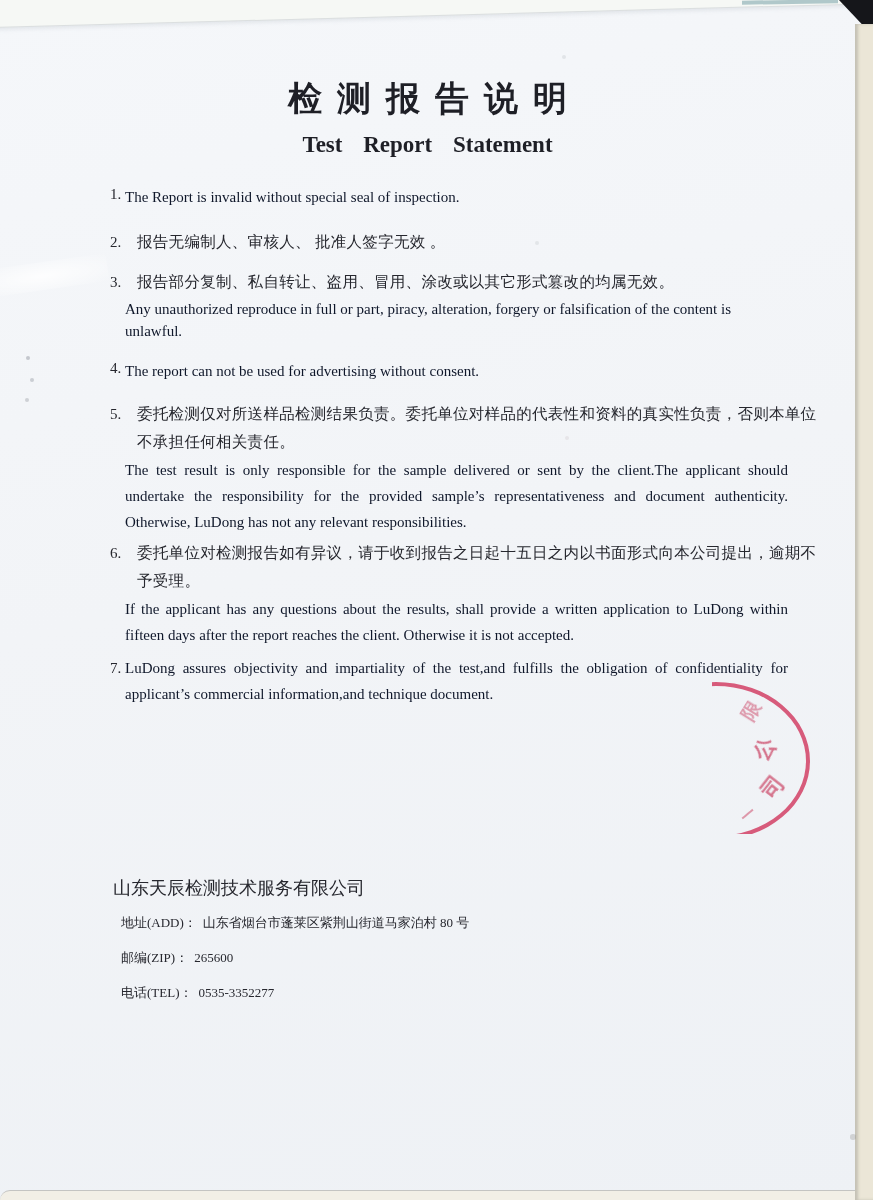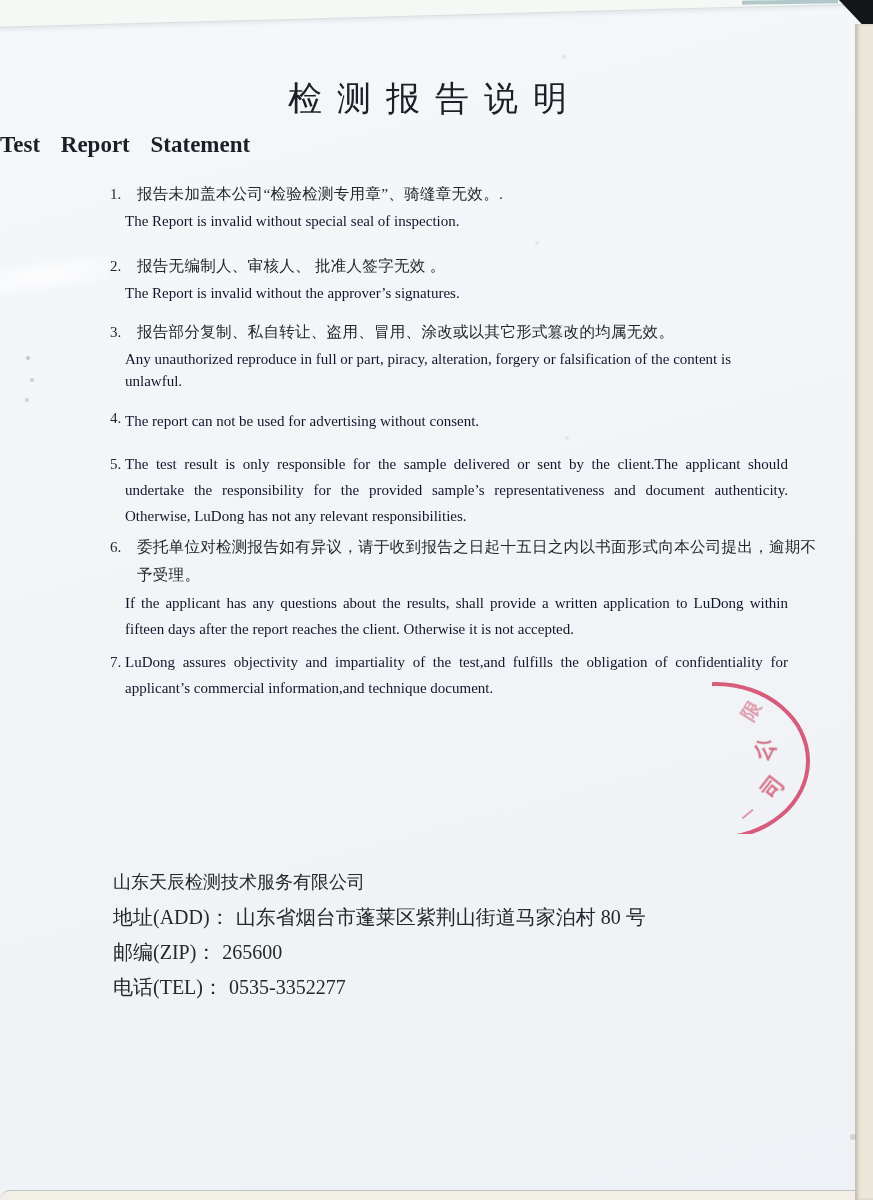--- a/index.html
+++ b/index.html
@@ -29,38 +29,38 @@
   .noise{position:absolute;left:0;top:0;width:2px;height:2px;background:transparent;border-radius:50%;
     box-shadow:27px 357px 0 1px rgba(110,115,125,.35),
                31px 379px 0 1px rgba(110,115,125,.3),
                26px 399px 0 1px rgba(110,115,125,.28),
                563px 56px 0 1px rgba(130,135,145,.16),
                536px 242px 0 1px rgba(130,135,145,.14),
                852px 1136px 0 2px rgba(140,140,135,.3),
                566px 437px 0 1px rgba(150,120,130,.12);}
   
   .doc{position:absolute;left:0;top:0;width:855px;}
-  .title{margin:76px 0 0 0;text-align:center;font-size:34px;font-weight:400;
+  .title{margin:76px 0 0 0;text-align:center;font-size:34px;font-weight:700;
     letter-spacing:15px;text-indent:15px;color:#1e1f26;}
-  .subtitle{margin:10px 0 0 0;font-size:23px;font-weight:700;
+  .subtitle{margin:10px 0 0 0;text-align:center;font-size:23px;font-weight:700;
     word-spacing:15px;color:#1e1f26;}
   .list{margin:24px 0 0 110px;padding:0;list-style:none;}
   .item{display:grid;grid-template-columns:27px 690px;}
   .num{font-size:15px;line-height:24px;}
   .zh{grid-column:2;font-size:15.5px;line-height:24px;letter-spacing:.3px;}
   .zh.multi{line-height:28px;}
   .item .num.multi{line-height:28px;}
   .en{grid-column:2;margin-left:-12px;width:663px;font-size:15px;line-height:22px;
     margin-top:4px;color:#0f172a;}
   .en.just{text-align:justify;line-height:26px;margin-top:1px;}
   .mb1{margin-bottom:22px;}.mb2{margin-bottom:16px;}.mb3{margin-bottom:14px;}
   .mb4{margin-bottom:18px;}.mb5{margin-bottom:4px;}.mb6{margin-bottom:6px;}
   .footer{margin:171px 0 0 113px;}
   .footer .company{font-size:18px;line-height:20px;margin-bottom:15px;}
-  .footer .fline{font-size:20px;line-height:20px;margin-bottom:15px;}
+  .footer .fline{font-size:13px;line-height:20px;margin-bottom:15px;margin-left:8px;}
   .footer .fline .val{margin-left:6px;}
   
   .seal{position:absolute;left:712px;top:676px;width:101px;height:158px;
     overflow:hidden;opacity:.88;pointer-events:none;}
   .seal-arc{position:absolute;left:-90px;top:6px;width:180px;height:150px;
     border:4px solid #d4476b;border-radius:50%;filter:blur(.5px);}
   .seal-ch{position:absolute;color:rgba(200,55,90,.78);filter:blur(.6px);
     font-weight:700;}
   .seal-ch.c1{left:30px;top:22px;font-size:19px;transform:rotate(-58deg);opacity:.7;}
   .seal-ch.c2{left:42px;top:58px;font-size:22px;transform:rotate(-55deg);}
@@ -81,39 +81,38 @@
 <div class="noise"></div>
 
 <div class="doc">
 
   <h1 class="title">检测报告说明</h1>
   <h2 class="subtitle">Test Report Statement</h2>
 
   <ol class="list">
     <li class="item mb1">
       <span class="num">1.</span>
-      <div class="zh">报告未加盖本公司“检验检测专用章”、骑缝章无效。.</div>
       <div class="en">The Report is invalid without special seal of inspection.</div>
     </li>
     <li class="item mb2">
       <span class="num">2.</span>
       <div class="zh">报告无编制人、审核人、 批准人签字无效 。</div>
-      <div class="en">The Report is invalid without the approver’s signatures.</div>
     </li>
     <li class="item mb3">
       <span class="num">3.</span>
       <div class="zh">报告部分复制、私自转让、盗用、冒用、涂改或以其它形式篡改的均属无效。</div>
       <div class="en">Any unauthorized reproduce in full or part, piracy, alteration, forgery or falsification of the content is unlawful.</div>
     </li>
     <li class="item mb4">
       <span class="num">4.</span>
       <div class="en">The report can not be used for advertising without consent.</div>
     </li>
     <li class="item mb5">
       <span class="num multi">5.</span>
+      <div class="zh multi">委托检测仅对所送样品检测结果负责。委托单位对样品的代表性和资料的真实性负责，否则本单位不承担任何相关责任。</div>
       <div class="en just">The test result is only responsible for the sample delivered or sent by the client.The applicant should undertake the responsibility for the provided sample’s representativeness and document authenticity. Otherwise, LuDong has not any relevant responsibilities.</div>
     </li>
     <li class="item mb6">
       <span class="num multi">6.</span>
       <div class="zh multi">委托单位对检测报告如有异议，请于收到报告之日起十五日之内以书面形式向本公司提出，逾期不予受理。</div>
       <div class="en just">If the applicant has any questions about the results, shall provide a written application to LuDong within fifteen days after the report reaches the client. Otherwise it is not accepted.</div>
     </li>
     <li class="item">
       <span class="num multi">7.</span>
       <div class="en just">LuDong assures objectivity and impartiality of the test,and fulfills the obligation of confidentiality for applicant’s commercial information,and technique document.</div>

